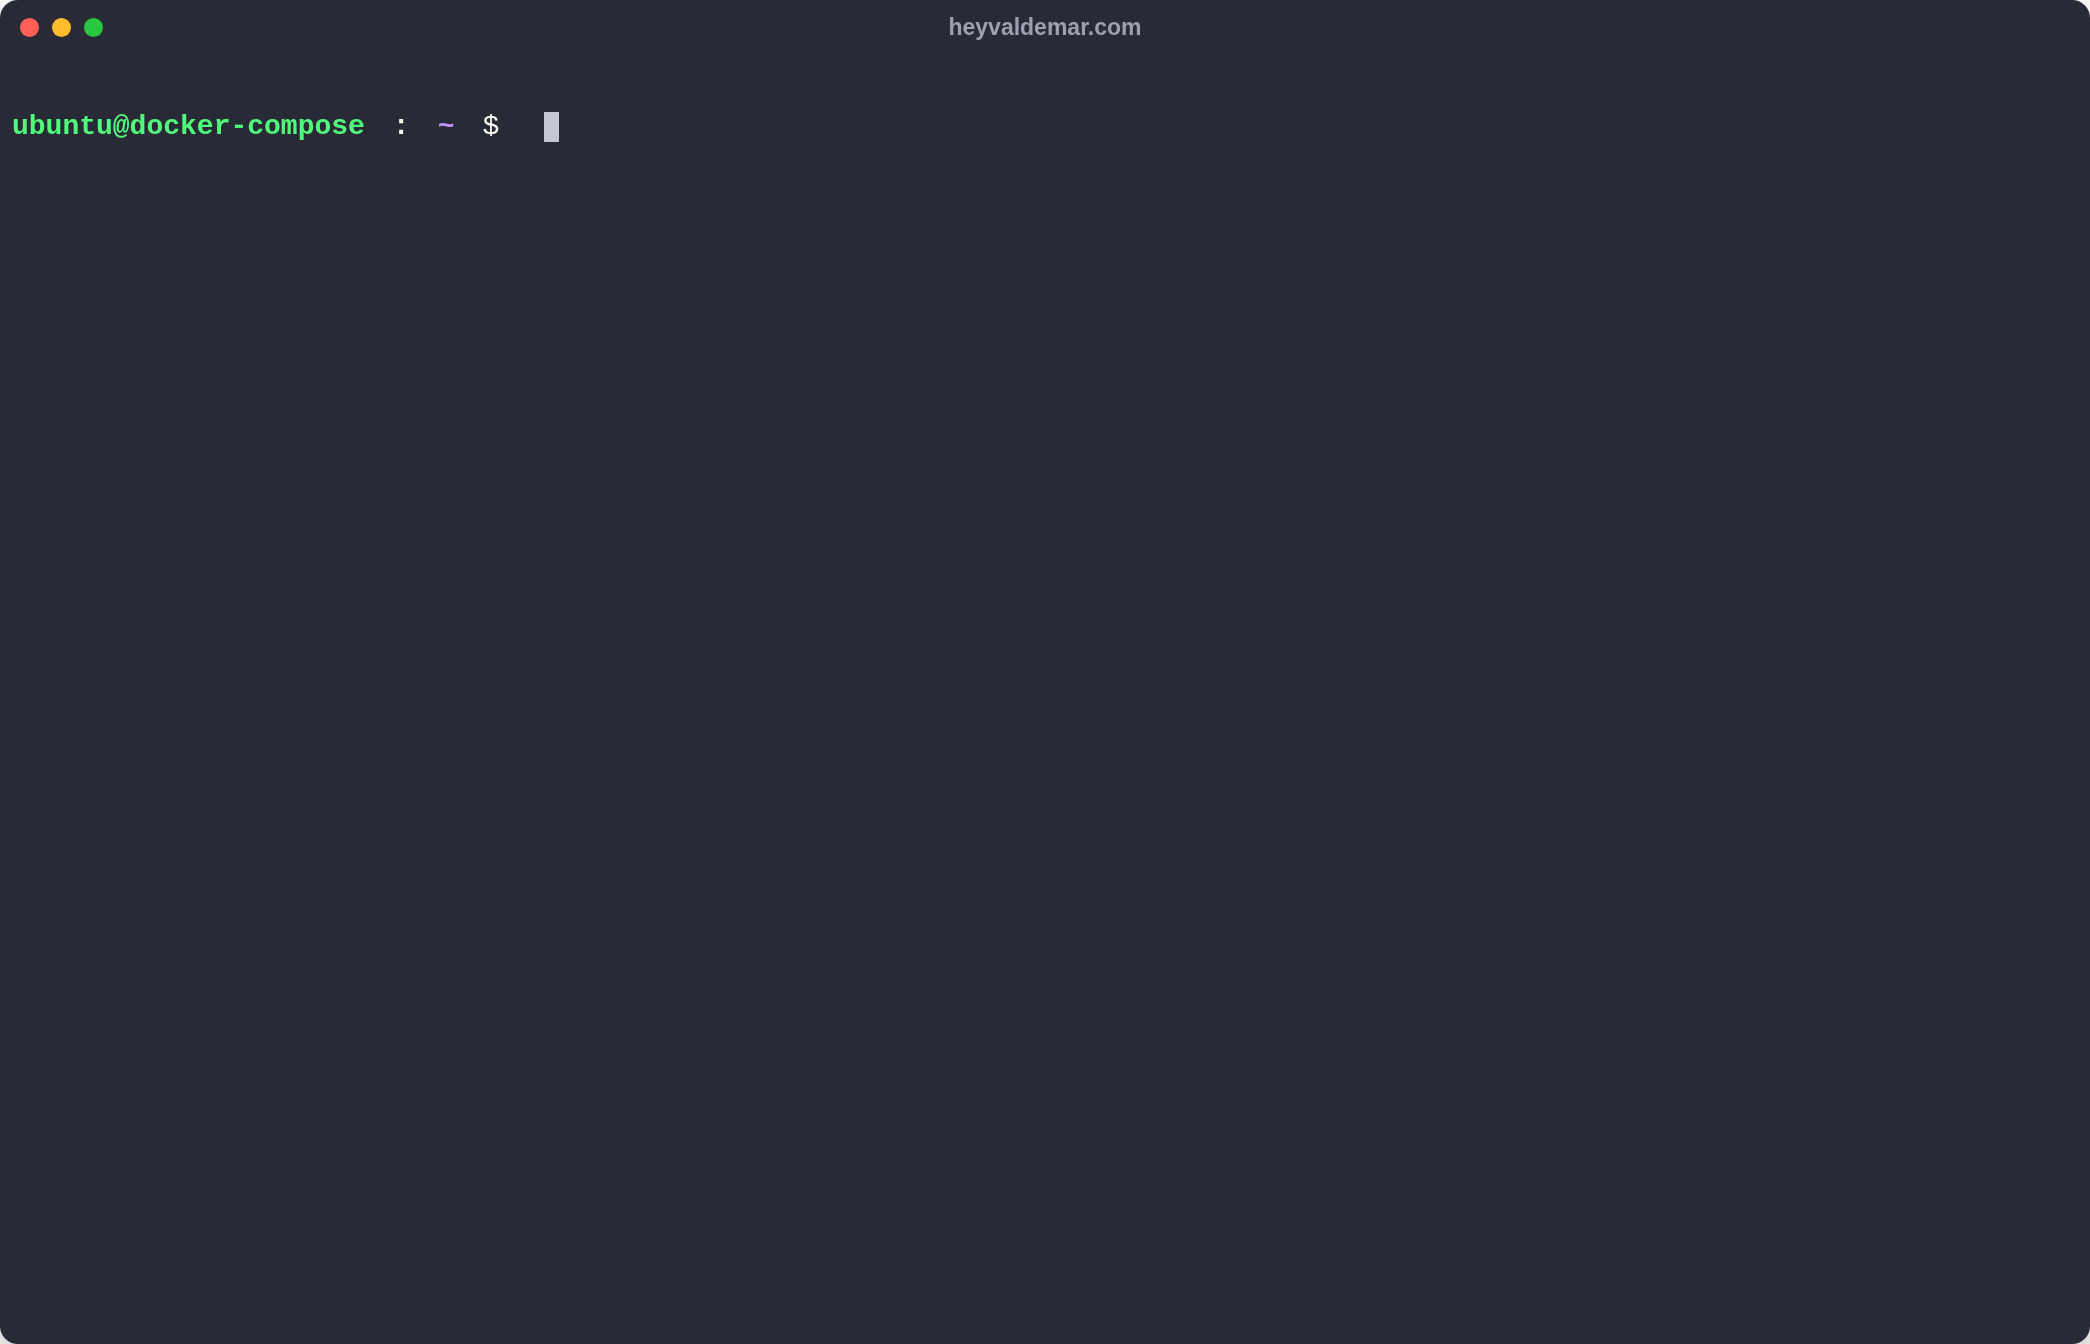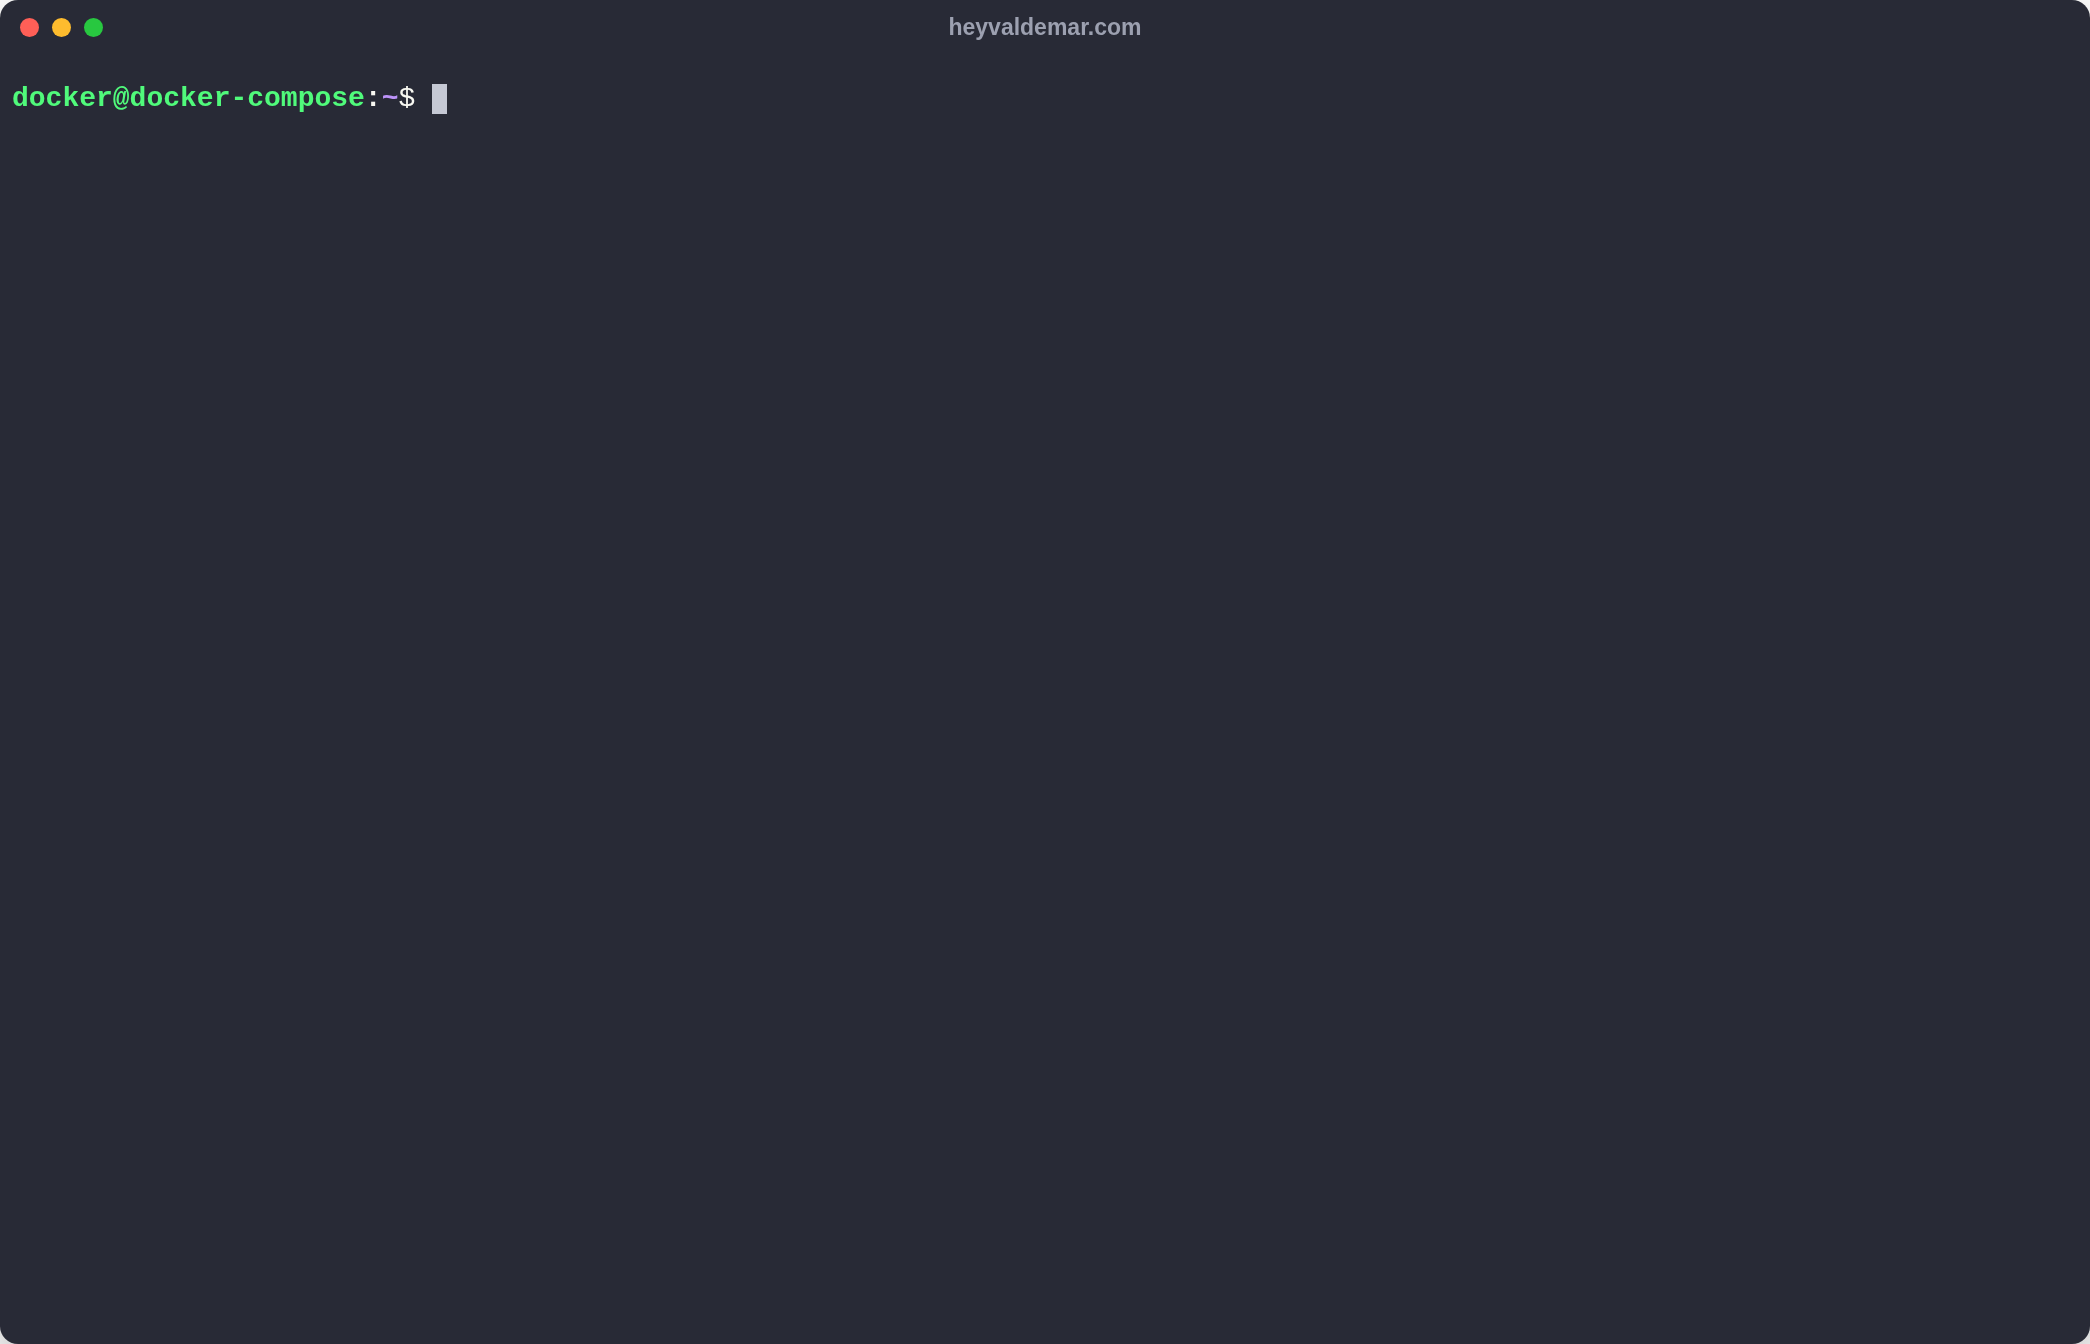--- a/index.html
+++ b/index.html
@@ -1,18 +1,19 @@
 <!DOCTYPE html>
 <html><head>
   <meta charset="utf-8">
   <style>
     * {
       margin: 0;
       padding: 0;
       box-sizing: border-box;
+      gap: 28px;
     }
 
     body {
       background: #ffffff;
       display: flex;
       justify-content: center;
       align-items: flex-start;
       min-height: 100vh;
       padding: 0;
       font-family: 'SF Mono', 'Monaco', 'Menlo', 'Consolas', 'Courier New', monospace;
@@ -126,16 +127,16 @@
   <div class="titlebar">
     <div class="traffic-lights">
       <div class="traffic-light close"></div>
       <div class="traffic-light minimize"></div>
       <div class="traffic-light maximize"></div>
     </div>
     <div class="window-title">heyvaldemar.com</div>
   </div>
   <div class="terminal-body">
     <div class="terminal-line">
-      <span class="prompt-user-host">docker@docker-compose</span><span class="prompt-colon">:</span><span class="prompt-path">~</span><span class="prompt-dollar">$ </span><span class="cursor"></span>
+      <span class="prompt-user-host">ubuntu@docker-compose</span><span class="prompt-colon">:</span><span class="prompt-path">~</span><span class="prompt-dollar">$ </span><span class="cursor"></span>
     </div>
   </div>
 </div>
 
 </body></html>

